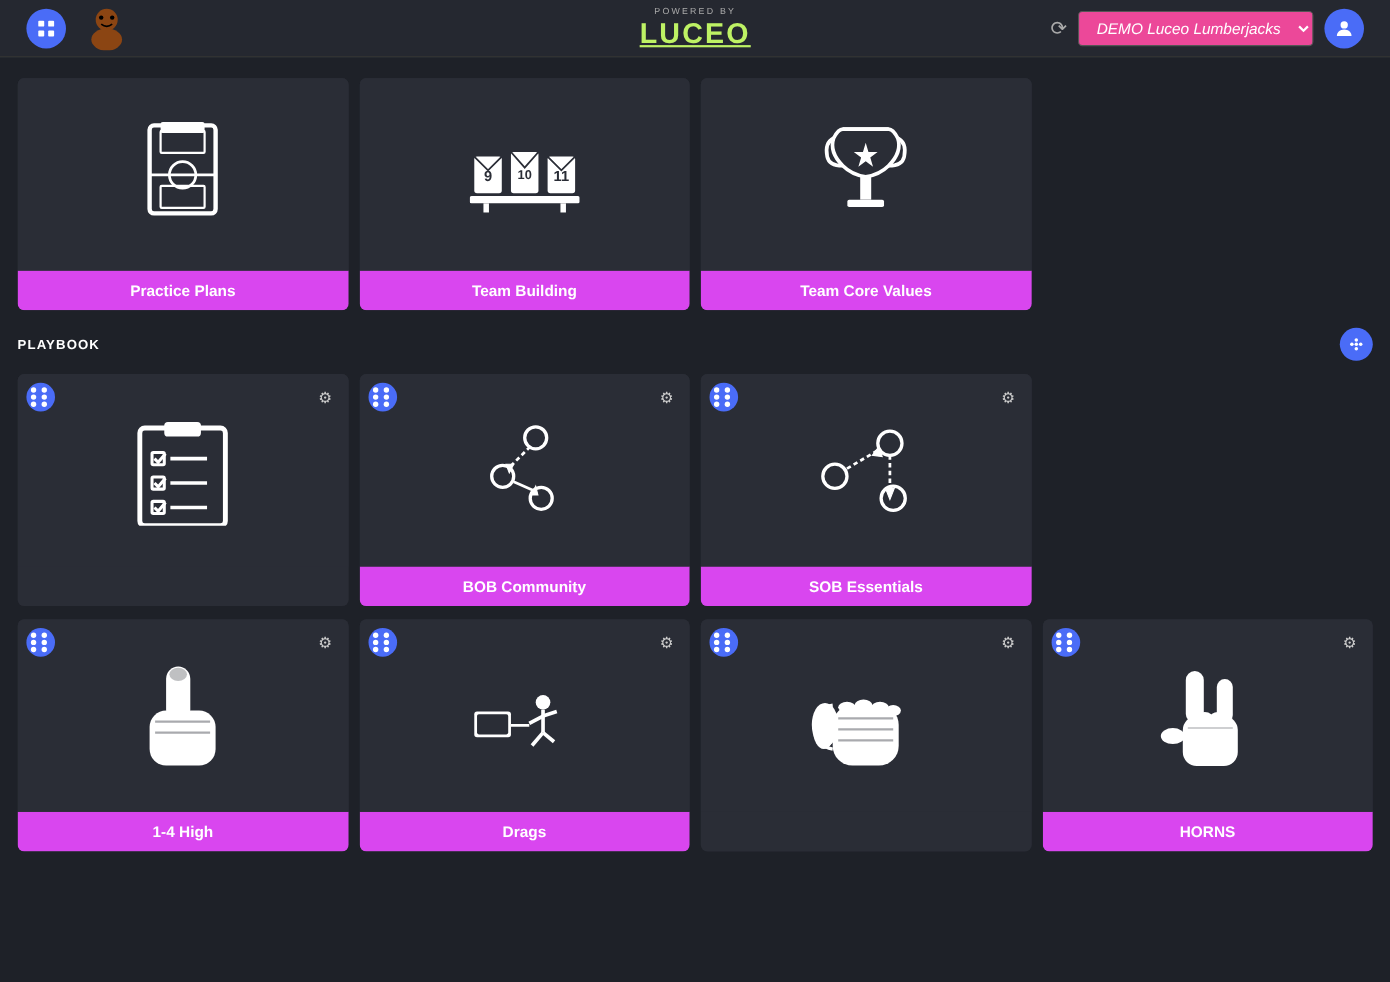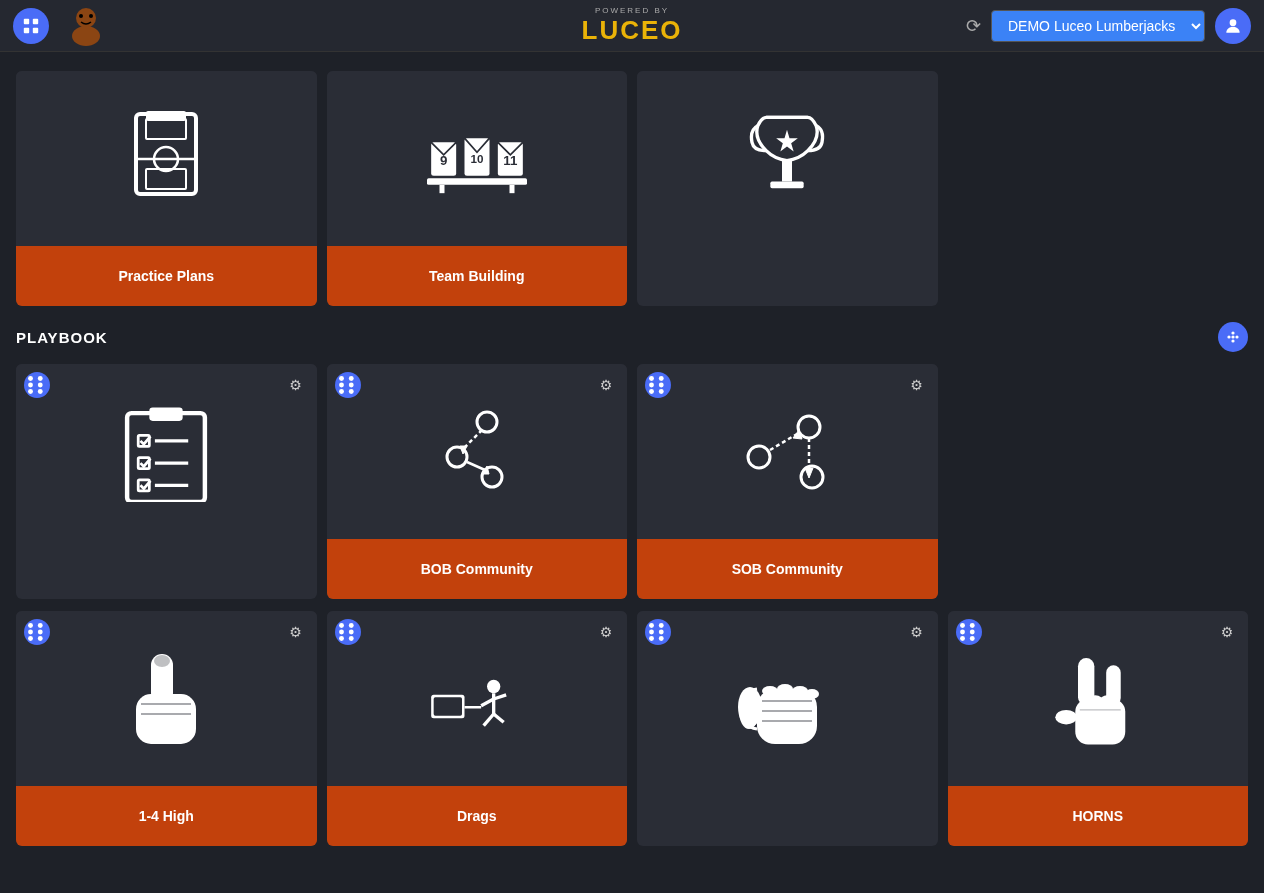--- a/index.html
+++ b/index.html
@@ -11,21 +11,21 @@
       overflow-x: hidden;
     }
 
     
     .header {
       background-color: #252830;
       height: 52px;
       display: flex;
       align-items: center;
       justify-content: space-between;
-      padding: 0 13px;
+      padding: 0 24px;
       position: fixed;
       top: 0; left: 0; right: 0;
       z-index: 100;
       border-bottom: 1px solid #333;
     }
     .header-left {
       display: flex;
       align-items: center;
       gap: 12px;
     }
@@ -53,42 +53,44 @@
     }
     .luceo-logo .powered-by {
       font-size: 8px;
       color: #aaa;
       letter-spacing: 2px;
       text-transform: uppercase;
     }
     .luceo-logo .brand {
       font-size: 26px;
       font-weight: 900;
-      color: #eab308;
+      color: #bef264;
       letter-spacing: 2px;
+      text-decoration: underline;
     }
     .header-right {
       display: flex;
       align-items: center;
       gap: 10px;
     }
     .refresh-btn {
       color: #aaa;
       cursor: pointer;
       font-size: 18px;
     }
     .team-selector {
-      background: #3b82f6;
+      background: #ec4899;
       border: 1px solid #555;
       color: #fff;
       padding: 6px 12px;
       border-radius: 4px;
       font-size: 14px;
       cursor: pointer;
       min-width: 200px;
+      font-style: italic;
     }
     .avatar-btn {
       width: 36px; height: 36px;
       background: #4a6cf7;
       border-radius: 50%;
       display: flex; align-items: center; justify-content: center;
       cursor: pointer;
       font-size: 18px;
       color: #fff;
     }
@@ -100,21 +102,21 @@
     }
 
     
     .section-header {
       display: flex;
       align-items: center;
       justify-content: space-between;
       margin: 16px 0 12px 0;
     }
     .section-title {
-      font-size: 15px;
+      font-size: 12px;
       font-weight: 700;
       color: #fff;
       letter-spacing: 1px;
     }
     .section-icon-btn {
       width: 30px; height: 30px;
       background: #4a6cf7;
       border-radius: 50%;
       display: flex; align-items: center; justify-content: center;
       cursor: pointer;
@@ -141,23 +143,23 @@
       align-items: center;
       justify-content: center;
       background: #2a2d36;
       position: relative;
     }
     .card-img svg {
       width: 100px; height: 100px;
       fill: #fff;
     }
     .card-label {
-      background: #c2410c;
+      background: #d946ef;
       text-align: center;
-      padding: 22px;
+      padding: 10px;
       font-size: 14px;
       font-weight: 600;
       color: #fff;
     }
 
     
     .card-drag-icon {
       position: absolute;
       top: 8px; left: 8px;
       width: 26px; height: 26px;
@@ -278,20 +280,21 @@
           <rect x="44" y="62" width="12" height="25" fill="white"></rect>
 
           <rect x="30" y="87" width="40" height="8" rx="2" fill="white"></rect>
 
           <path d="M15 20 Q5 25 8 40 Q10 50 25 50" fill="none" stroke="white" stroke-width="4"></path>
           <path d="M85 20 Q95 25 92 40 Q90 50 75 50" fill="none" stroke="white" stroke-width="4"></path>
 
           <polygon points="50,25 53,35 63,35 55,41 58,51 50,45 42,51 45,41 37,35 47,35" fill="white"></polygon>
         </svg>
       </div>
+      <div class="card-label">Team Core Values</div>
     </div>
   </div>
 
   <div class="section-header">
     <span class="section-title">PLAYBOOK</span>
     <div class="section-icon-btn">
       <svg viewBox="0 0 20 20" fill="white" width="16" height="16">
         <circle cx="10" cy="10" r="2"></circle>
         <circle cx="5" cy="10" r="2"></circle>
         <circle cx="15" cy="10" r="2"></circle>
@@ -392,21 +395,21 @@
 
           <circle cx="75" cy="75" r="11" stroke="white" stroke-width="3" fill="none"></circle>
 
           <line x1="33" y1="48" x2="60" y2="32" stroke="white" stroke-width="2.5" stroke-dasharray="4,3"></line>
           <polygon points="62,28 56,36 65,37" fill="white"></polygon>
 
           <line x1="72" y1="36" x2="72" y2="64" stroke="white" stroke-width="2.5" stroke-dasharray="4,3"></line>
           <polygon points="68,66 72,76 76,66" fill="white"></polygon>
         </svg>
       </div>
-      <div class="card-label">SOB Community</div>
+      <div class="card-label">SOB Essentials</div>
     </div>
   </div>
 
   <div class="cards-grid">
 
     <div class="card">
       <div class="card-img">
         <div class="card-drag-icon">
           <svg viewBox="0 0 16 16" fill="white" width="14" height="14">
             <circle cx="4" cy="4" r="1.5"></circle>

